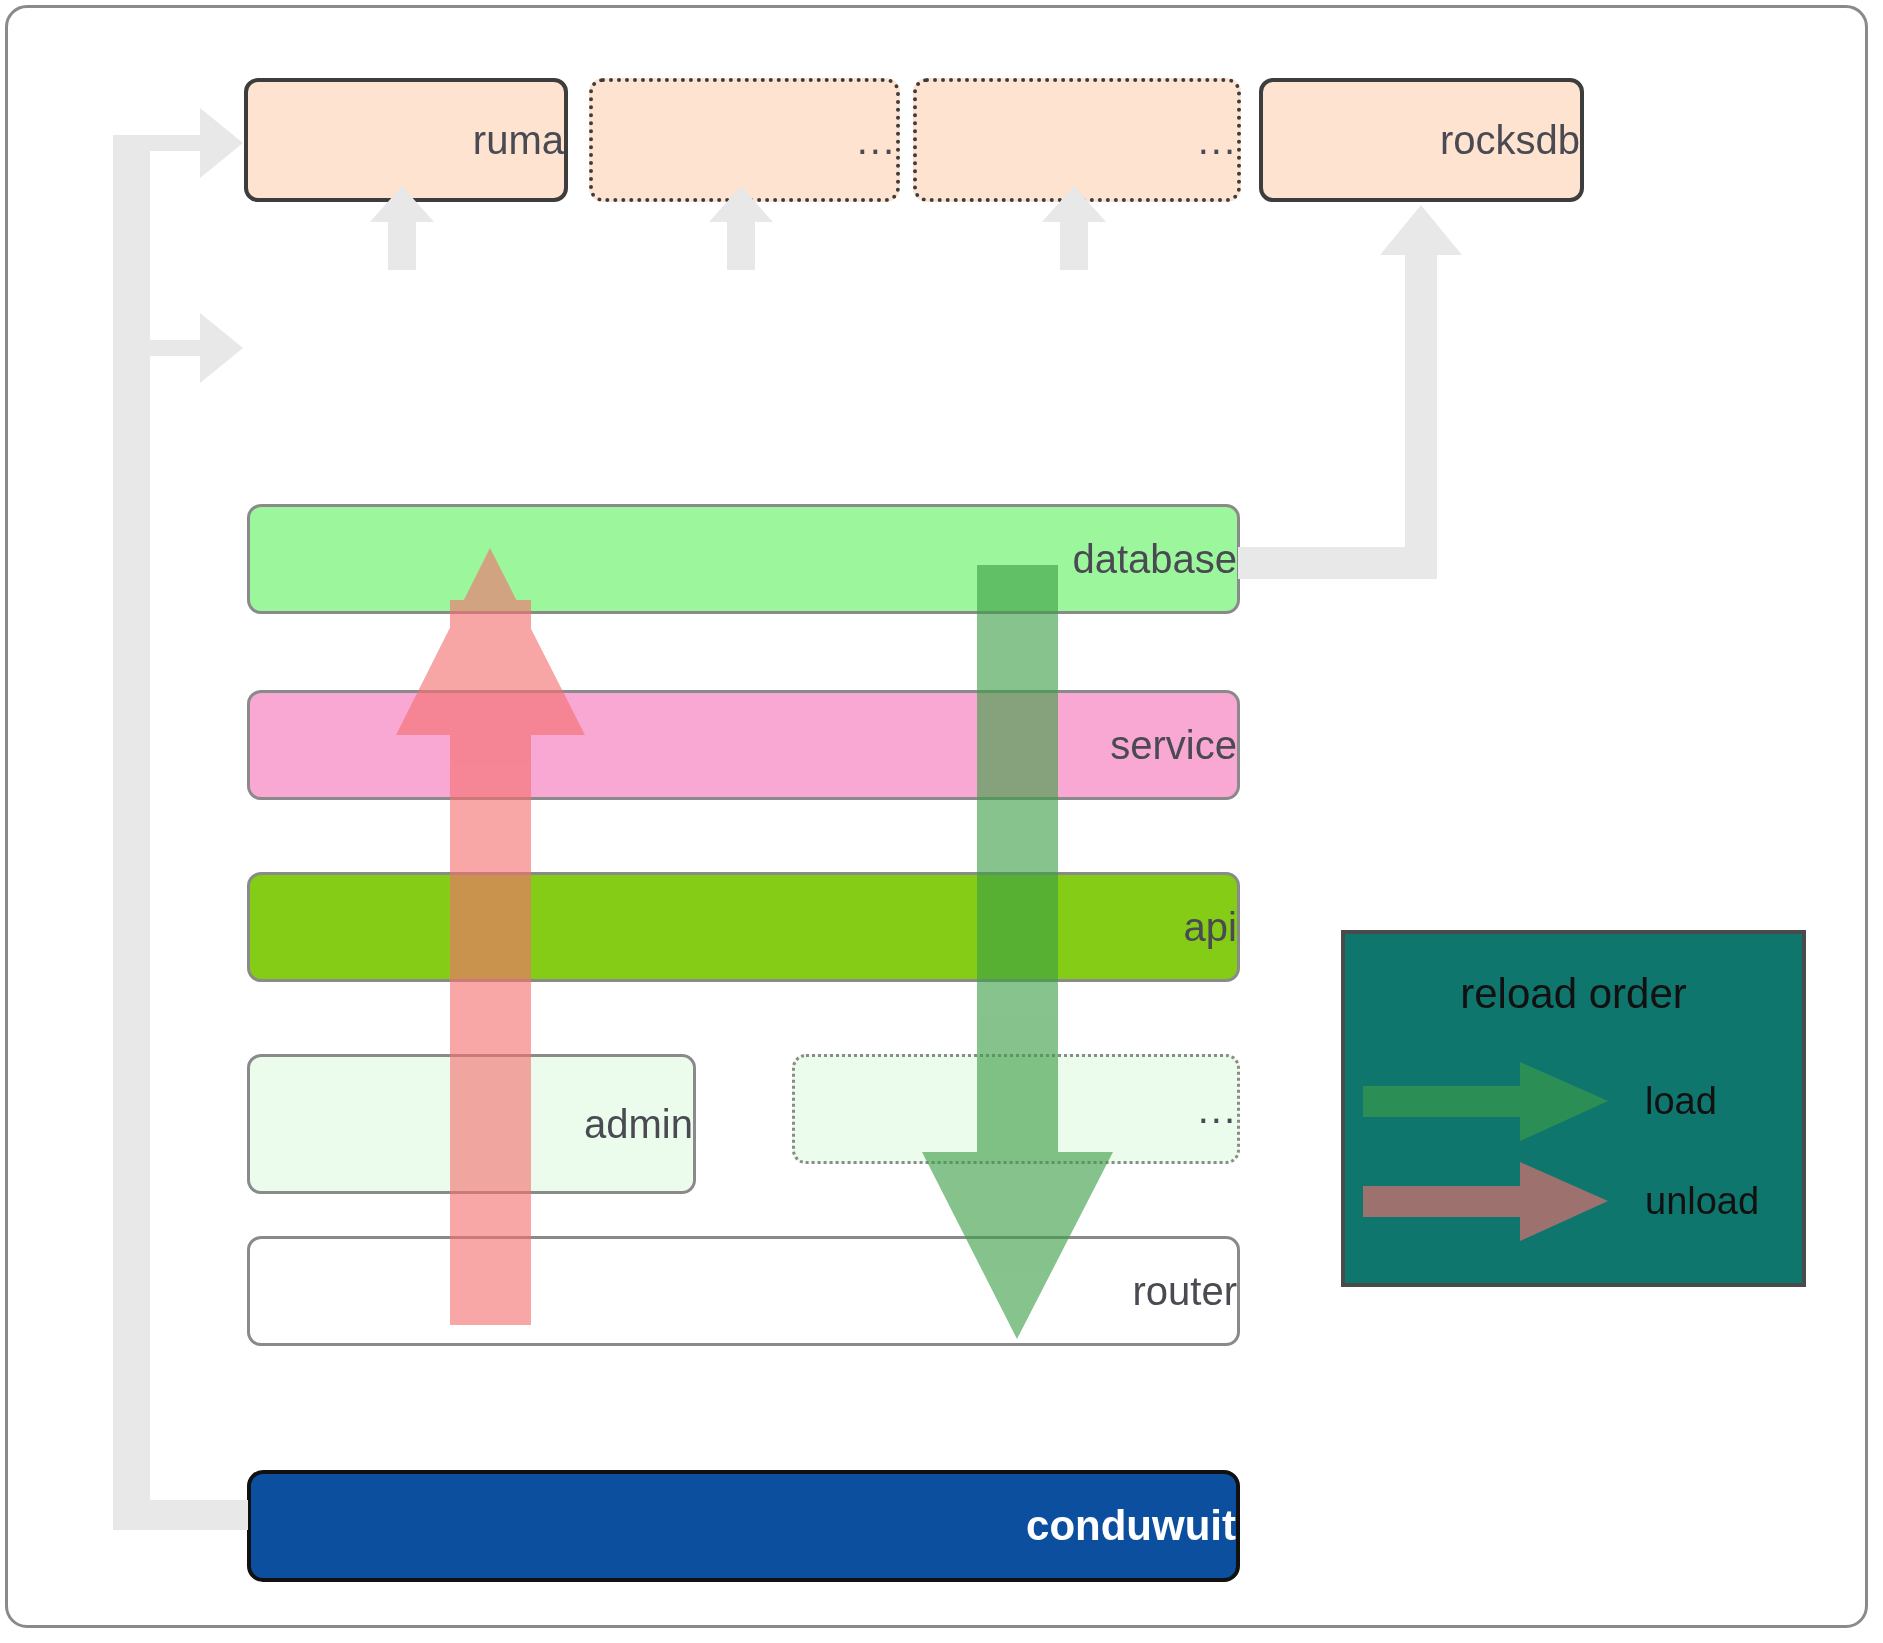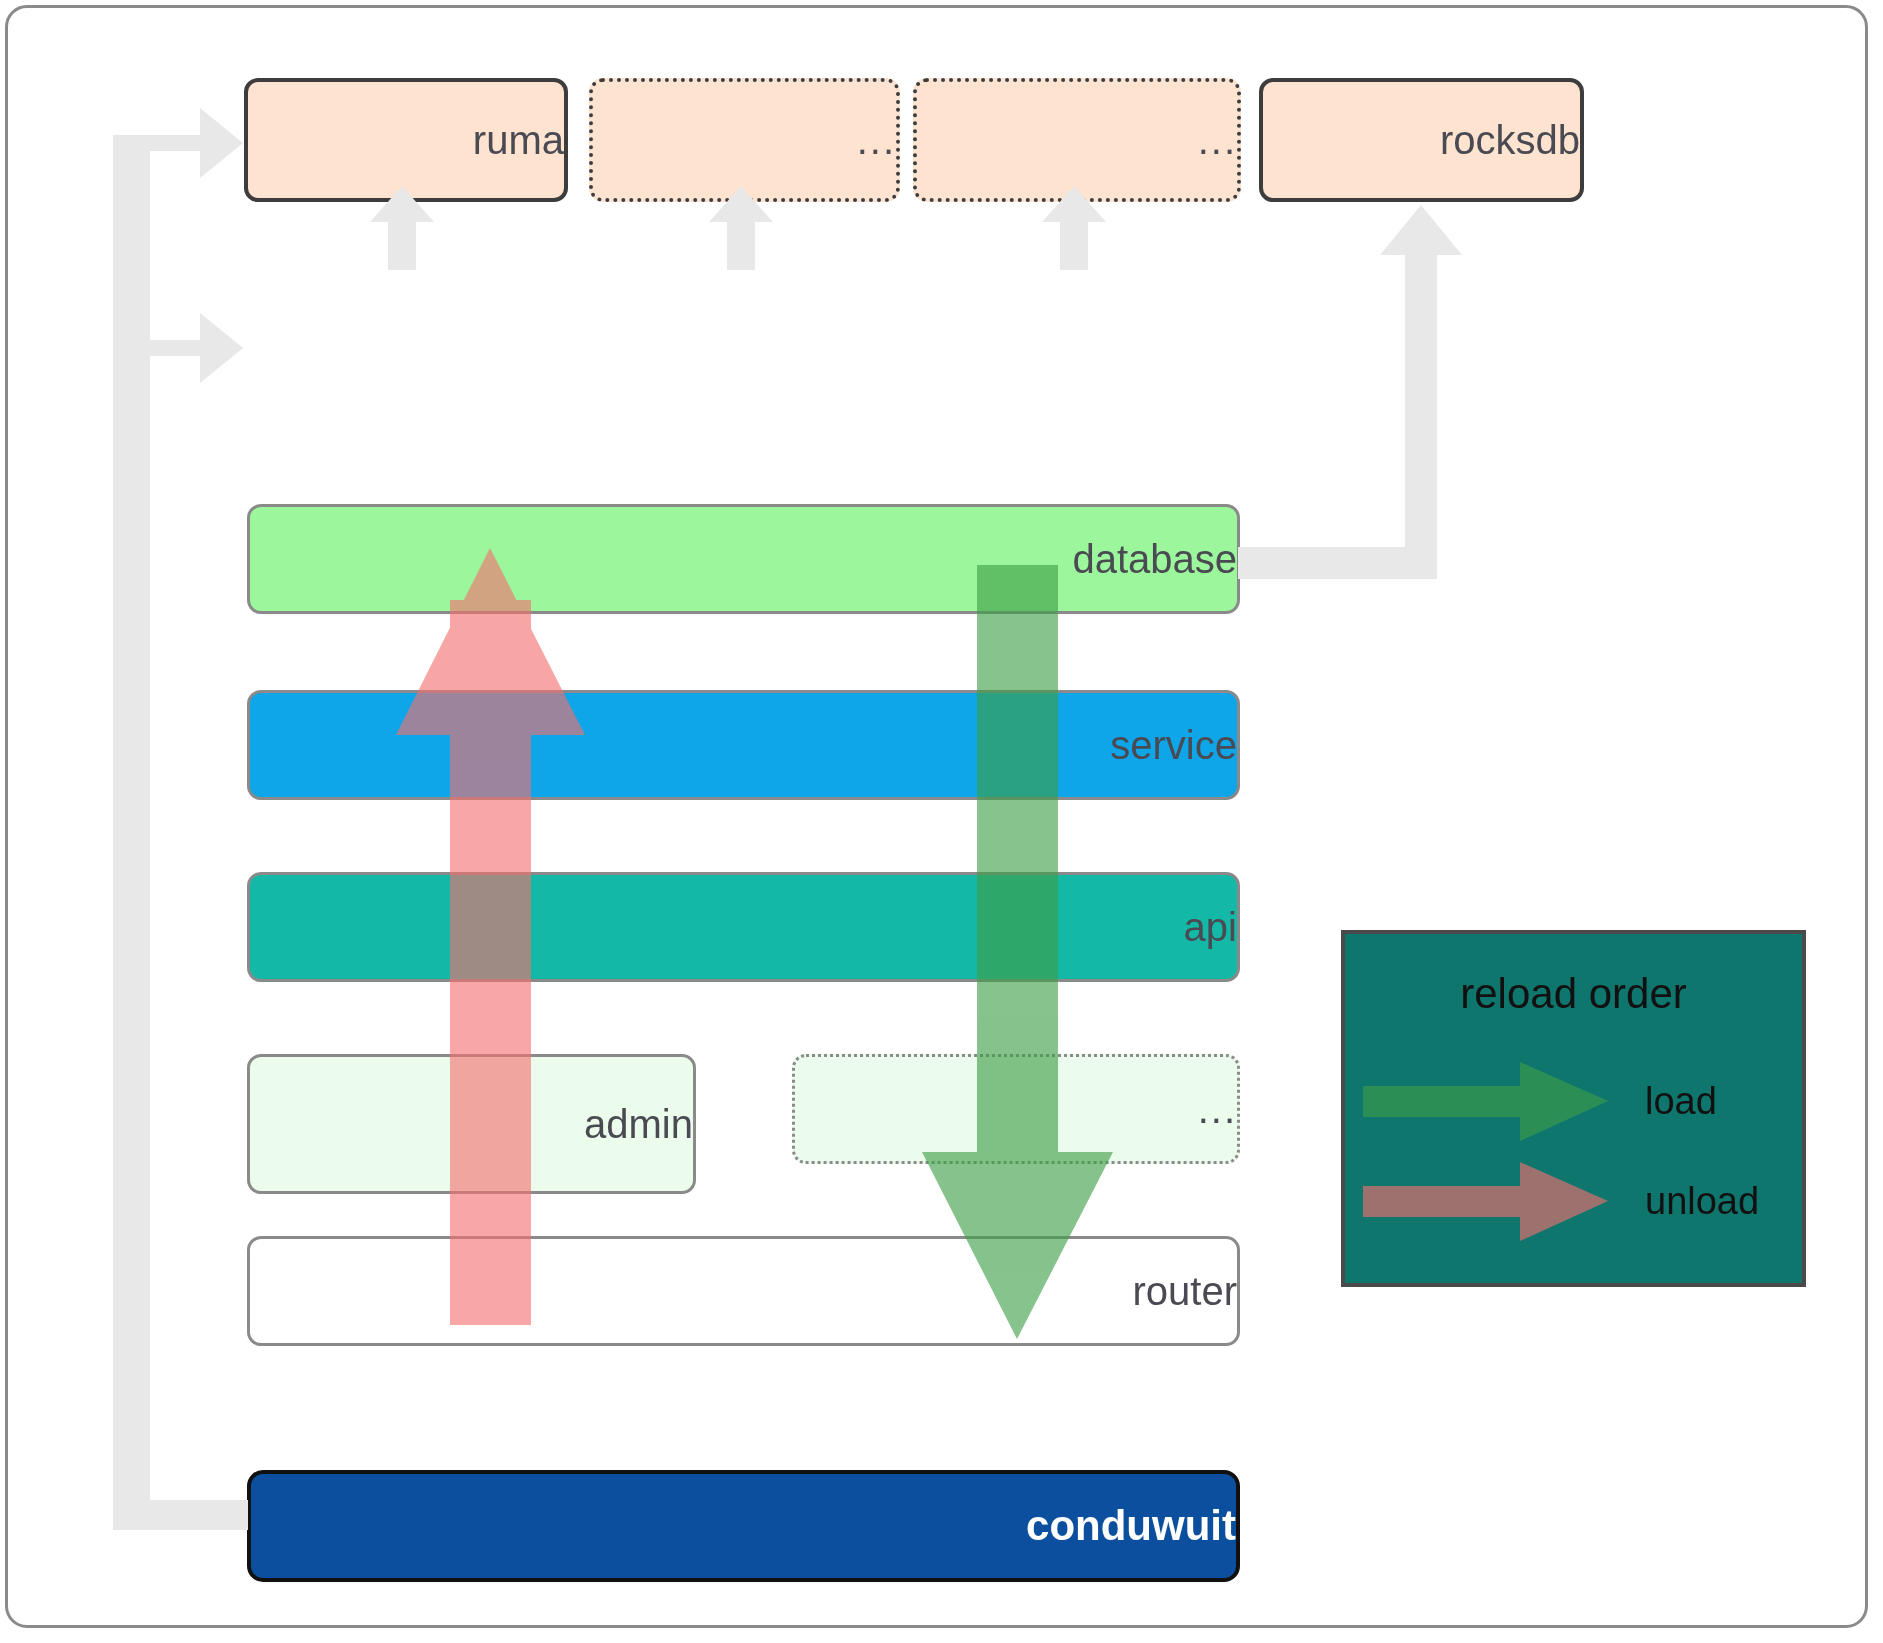--- a/index.html
+++ b/index.html
@@ -10,22 +10,22 @@
   .box{position:absolute;box-sizing:border-box;display:flex;align-items:center;
        justify-content:flex-end;border-radius:14px;color:#4a4a52;font-size:40px;}
   .lbl{position:relative;z-index:6;}
   
   .dep{background:#fde3d0;border:4px solid #3d3d3d;}
   .dep-dotted{background:#fde3d0;border:4px dotted #3d3d3d;}
   
   .core{background:#d3e5fb;border:3px solid #8a8a8a;}
   
   .l-database{background:#9cf79c;border:3px solid #8a8a8a;}
-  .l-service{background:#0ea5e9;border:3px solid #8a8a8a;}
-  .l-api{background:#14b8a6;border:3px solid #8a8a8a;}
+  .l-service{background:#f9a8d4;border:3px solid #8a8a8a;}
+  .l-api{background:#84cc16;border:3px solid #8a8a8a;}
   .l-admin{background:#ecfcec;border:3px solid #8a8a8a;}
   .l-dots{background:#ecfcec;border:3px dotted #8a8a8a;}
   .l-router{background:#ffffff;border:3px solid #8a8a8a;}
   .app{background:#0b4f9e;border:4px solid #111111;color:#ffffff;font-weight:bold;font-size:42px;}
   
   svg.overlay{position:absolute;left:0;top:0;width:1883px;height:1643px;overflow:visible;}
   svg.conn{z-index:2;}
   svg.flow{z-index:5;}
   
   .legend{position:absolute;background:#0f766e;border:4px solid #4a4a4a;box-sizing:border-box;}

